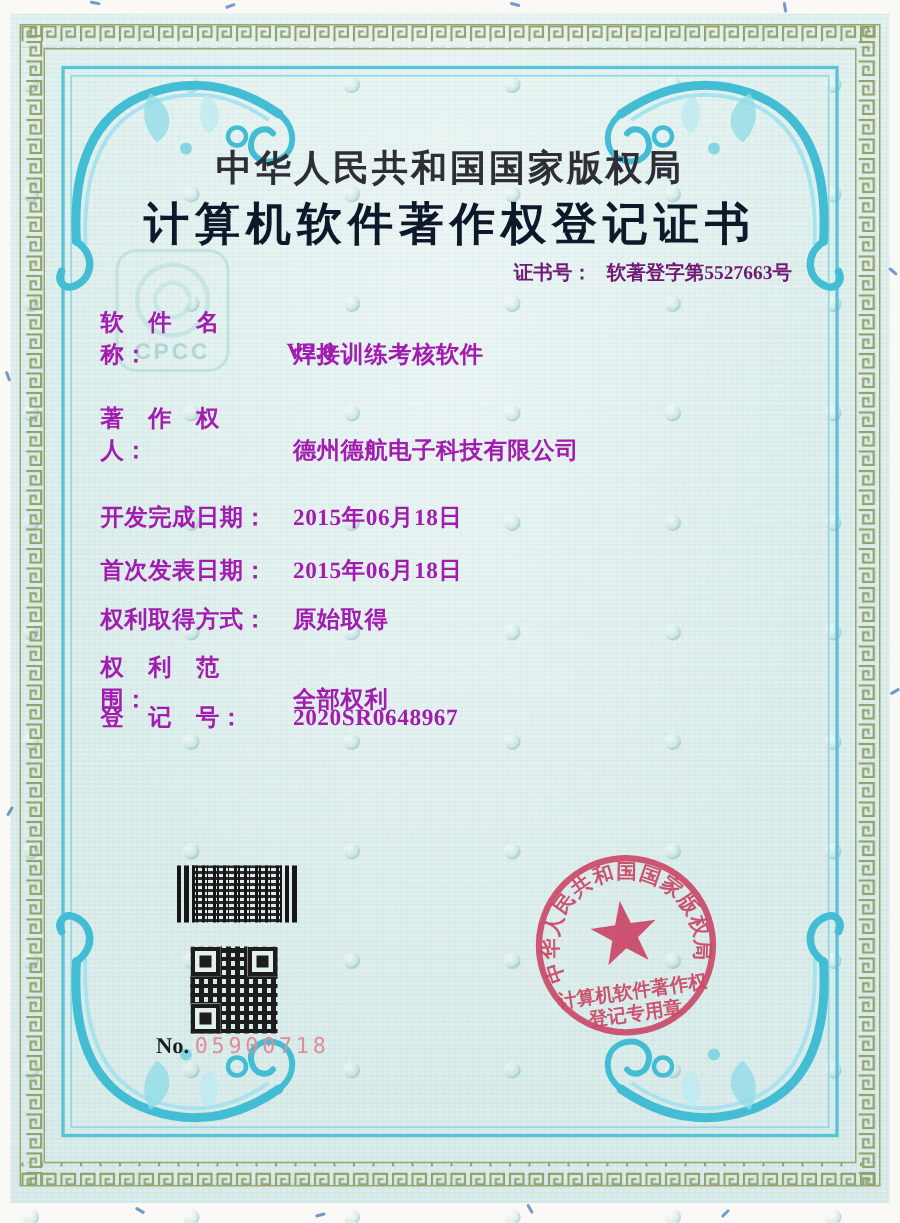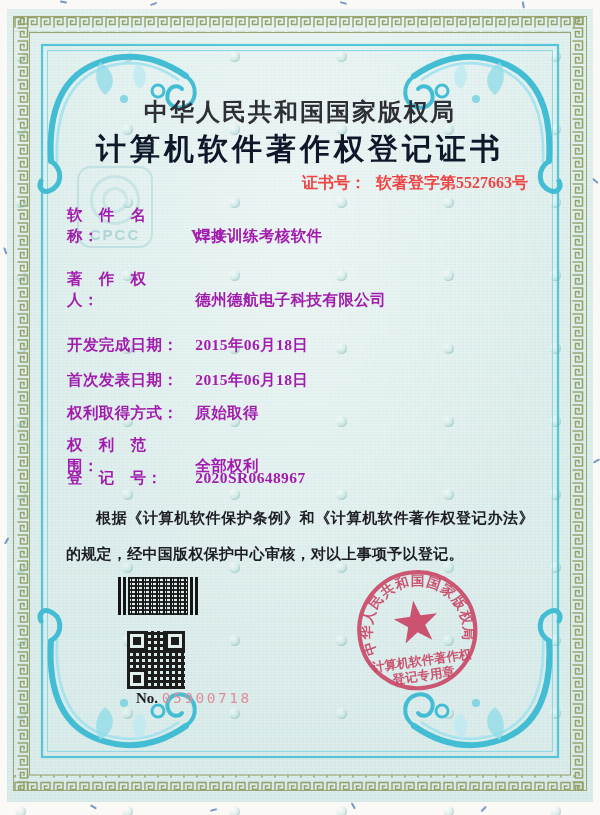--- a/index.html
+++ b/index.html
@@ -14,21 +14,21 @@
       repeating-linear-gradient(90deg, rgba(120,185,195,.05) 0 1px, rgba(0,0,0,0) 1px 4px),
       linear-gradient(#e4f2ef,#dbecea);}
 
   svg.frame{position:absolute;left:0;top:0;pointer-events:none;}
 
   
   .authority{position:absolute;left:0;top:96px;width:100%;text-align:center;
     font-size:24px;font-weight:700;letter-spacing:2px;color:#2e2e36;}
   .cert-title{position:absolute;left:0;top:129px;width:100%;text-align:center;
     font-size:30px;font-weight:700;letter-spacing:4px;color:#0f172a;}
-  .cert-no{position:absolute;top:173px;right:72px;font-size:16px;font-weight:700;color:#ef4444;}
+  .cert-no{position:absolute;top:173px;right:72px;font-size:13px;font-weight:700;color:#701a75;}
   .cert-no .gap{display:inline-block;width:10px;}
 
   .frow{position:absolute;left:67px;font-size:15.5px;font-weight:700;color:#a21caf;letter-spacing:.4px;}
   .frow .lbl{display:inline-block;width:124px;}
   .statement{position:absolute;left:66px;top:501px;width:468px;font-size:15px;font-weight:700;
     color:#1d1d26;line-height:35.5px;text-align:justify;text-indent:2em;letter-spacing:.3px;}
 
   
   .barcode{position:absolute;left:118px;top:577px;width:80px;height:38px;display:flex;}
   .bc-end{width:10px;height:100%;
@@ -43,21 +43,21 @@
   .qr{position:absolute;left:127px;top:631px;width:58px;height:58px;
     background-image:
       repeating-linear-gradient(0deg,#1d1d1d 0 3px,rgba(0,0,0,0) 3px 6px),
       repeating-linear-gradient(90deg,#1d1d1d 0 3px,rgba(0,0,0,0) 3px 6px);}
   .qf{position:absolute;width:20px;height:20px;background:#e3f1ee;
     box-shadow:inset 0 0 0 3px #1d1d1d;display:flex;align-items:center;justify-content:center;}
   .qf::after{content:"";width:8px;height:8px;background:#1d1d1d;}
   .qf.tl{left:0;top:0;} .qf.tr{right:0;top:0;} .qf.bl{left:0;bottom:0;}
 
   .serial{position:absolute;left:104px;top:690px;font-size:15px;}
-  .serial .prefix{font-weight:700;color:#1b1b22;margin-left:32px;}
+  .serial .prefix{font-weight:700;color:#1b1b22;}
   .serial .number{color:#df8d9a;letter-spacing:2.5px;font-family:"DejaVu Sans Mono",monospace;font-size:14.5px;}
 
   .seal-svg{position:absolute;left:350px;top:567px;transform:rotate(-8deg);opacity:.93;}
   .seal-date{position:absolute;left:350px;top:695px;width:140px;text-align:center;
     font-size:16.5px;font-weight:700;letter-spacing:.5px;color:#16161e;}
 
   
   .cpcc{position:absolute;left:77px;top:166px;width:72px;height:78px;
     border:2px solid rgba(145,200,205,.5);border-radius:14px;opacity:.75;}
   .cpcc .circ{position:absolute;left:50%;top:7px;transform:translateX(-50%);
@@ -220,21 +220,20 @@
   </div>
   <div class="frow" style="top:403px">
     <span class="lbl">权利取得方式：</span>
     <span>原始取得</span>
   </div>
   <div class="frow" style="top:468px">
     <span class="lbl">登　记　号：</span>
     <span>2020SR0648967</span>
   </div>
 
-  <div class="statement">根据《计算机软件保护条例》和《计算机软件著作权登记办法》的规定，经中国版权保护中心审核，对以上事项予以登记。</div>
 
   <div class="barcode">
     <div class="bc-end"></div>
     <div class="bc-mid"></div>
     <div class="bc-end right"></div>
   </div>
   <div class="qr">
     <div class="qf tl"></div>
     <div class="qf tr"></div>
     <div class="qf bl"></div>

